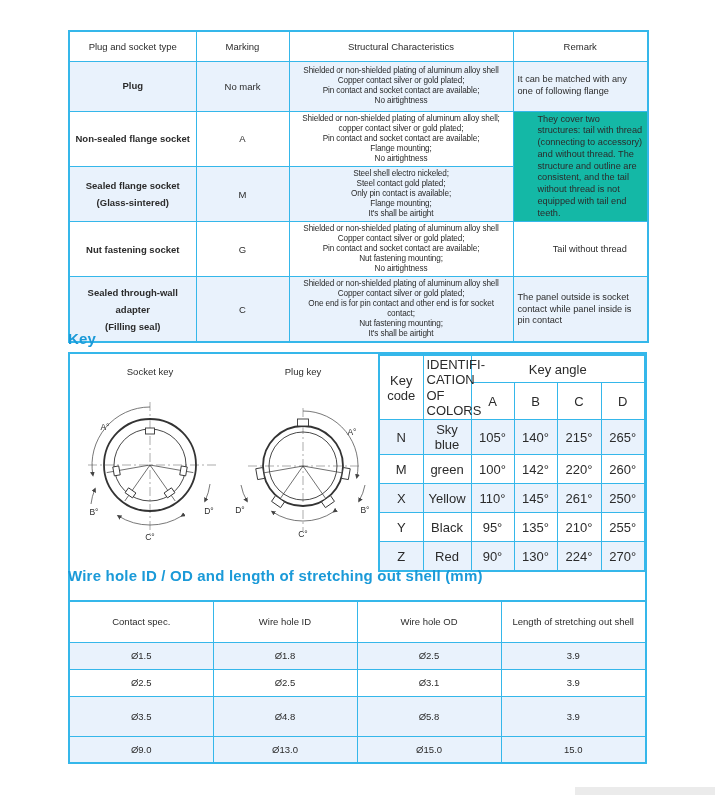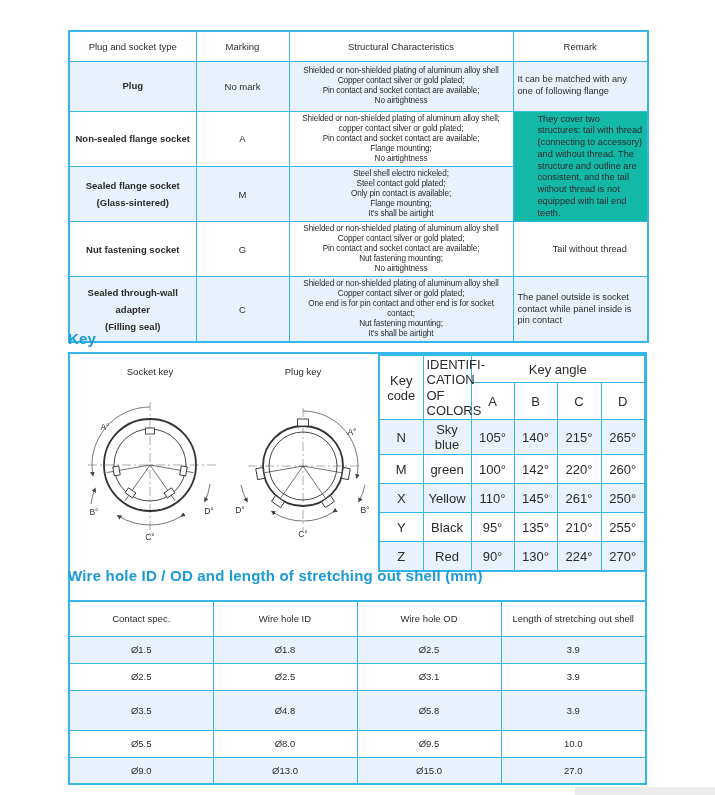--- a/index.html
+++ b/index.html
@@ -253,21 +253,21 @@
   <h1 class="sec-title" style="top:567px;">Wire hole ID / OD and length of stretching out shell (mm)</h1>
 
   <table class="t3">
     <colgroup>
         <col style="width:144px">
         <col style="width:144px">
         <col style="width:144px">
         <col style="width:145px">
       </colgroup>
     <tbody>
-        <tr style="height:35px">
+        <tr style="height:41px">
       <th>Contact spec.</th>
       <th>Wire hole ID</th>
       <th>Wire hole OD</th>
       <th>Length of stretching out shell</th>
     </tr>
     <tr class="tint" style="height:27px">
       <td>Ø1.5</td>
       <td>Ø1.8</td>
       <td>Ø2.5</td>
       <td>3.9</td>
@@ -277,29 +277,23 @@
       <td>Ø2.5</td>
       <td>Ø3.1</td>
       <td>3.9</td>
     </tr>
     <tr class="tint" style="height:40px">
       <td>Ø3.5</td>
       <td>Ø4.8</td>
       <td>Ø5.8</td>
       <td>3.9</td>
     </tr>
-    <tr style="height:27px">
-      <td>Ø5.5</td>
-      <td>Ø8.0</td>
-      <td>Ø9.5</td>
-      <td>10.0</td>
-    </tr>
     <tr class="tint" style="height:27px">
       <td>Ø9.0</td>
       <td>Ø13.0</td>
       <td>Ø15.0</td>
-      <td>27.0</td>
+      <td>15.0</td>
     </tr>
   </tbody>
     </table>
 
   <div class="scan-artifact"></div>
 </div>
 
 </body></html>

